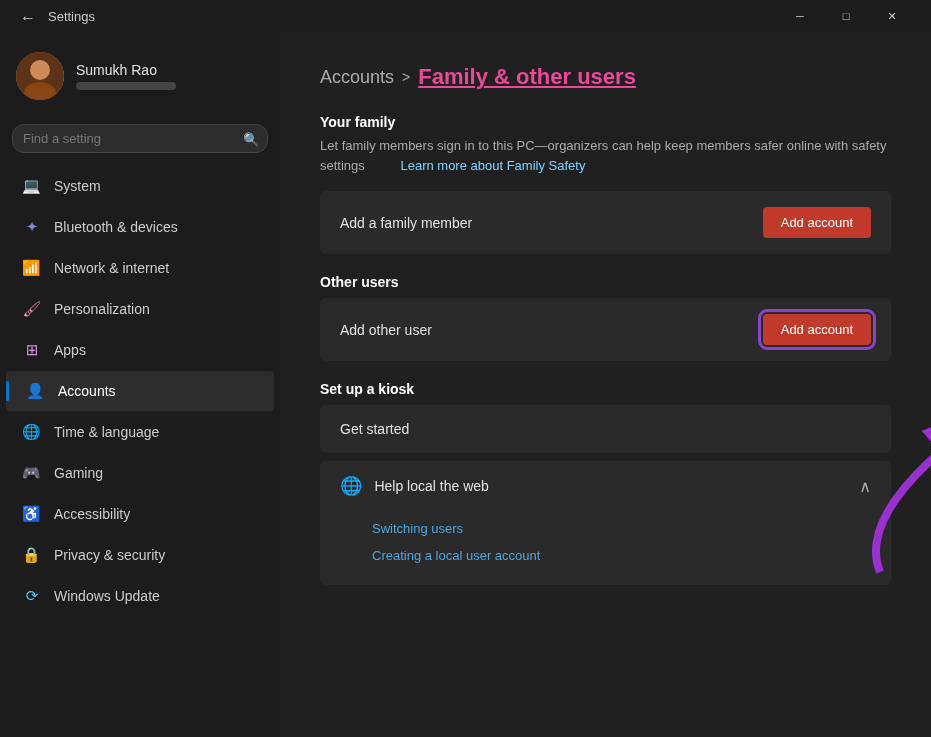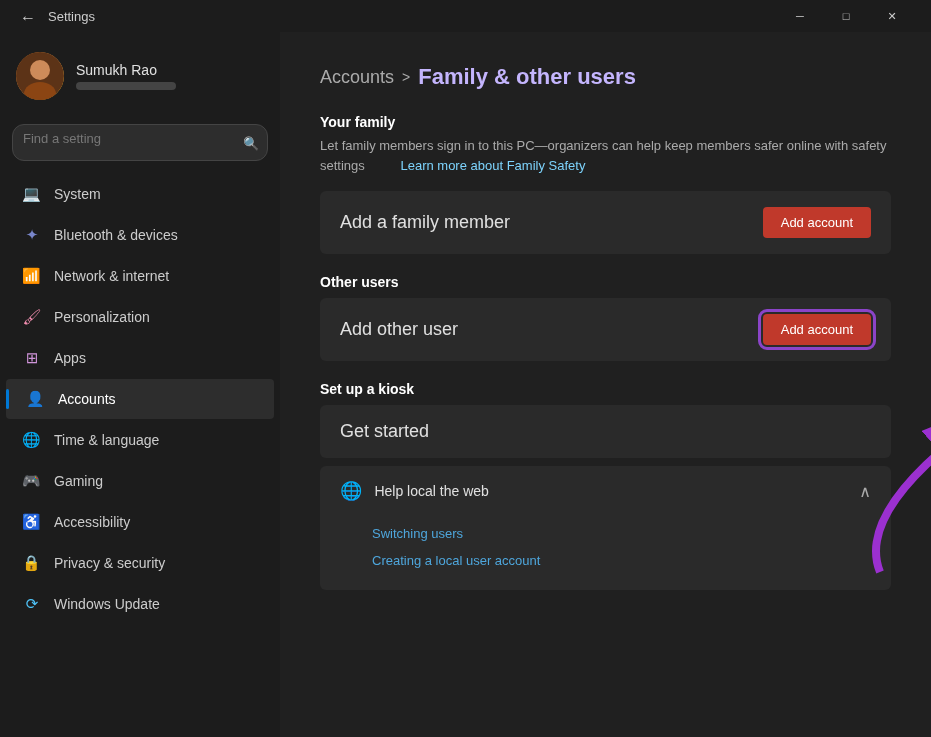--- a/index.html
+++ b/index.html
@@ -105,21 +105,21 @@
     }
     .search-box {
       margin: 4px 12px 12px;
       position: relative;
     }
     .search-input {
       width: 100%;
       background: #2d2d2d;
       border: 1px solid #444;
       border-radius: 12px;
-      padding: 6px 32px 14px 10px;
+      padding: 6px 32px 6px 10px;
       color: #ccc;
       font-size: 13px;
       outline: none;
     }
     .search-input::placeholder { color: #777; }
     .search-icon-wrap {
       position: absolute;
       right: 8px;
       top: 50%;
       transform: translateY(-50%);
@@ -187,21 +187,22 @@
       font-size: 18px;
       color: #aaa;
     }
     .breadcrumb-sep {
       color: #aaa;
       font-size: 14px;
     }
     .breadcrumb-current {
       font-size: 22px;
       font-weight: 600;
-      color: #c4b5fd;
+      color: #ec4899;
+      text-decoration: underline;
     }
     .section-title {
       font-size: 14px;
       font-weight: 600;
       color: #fff;
       margin-bottom: 6px;
     }
     .section-desc {
       font-size: 13px;
       color: #aaa;
@@ -218,21 +219,21 @@
       border-radius: 6px;
       margin-bottom: 8px;
     }
     .card-row {
       display: flex;
       align-items: center;
       justify-content: space-between;
       padding: 16px 20px;
     }
     .card-label {
-      font-size: 18px;
+      font-size: 14px;
       color: #e0e0e0;
     }
     .add-btn {
       background: #c0392b;
       color: #fff;
       border: none;
       padding: 8px 18px;
       border-radius: 4px;
       cursor: pointer;
       font-size: 13px;

